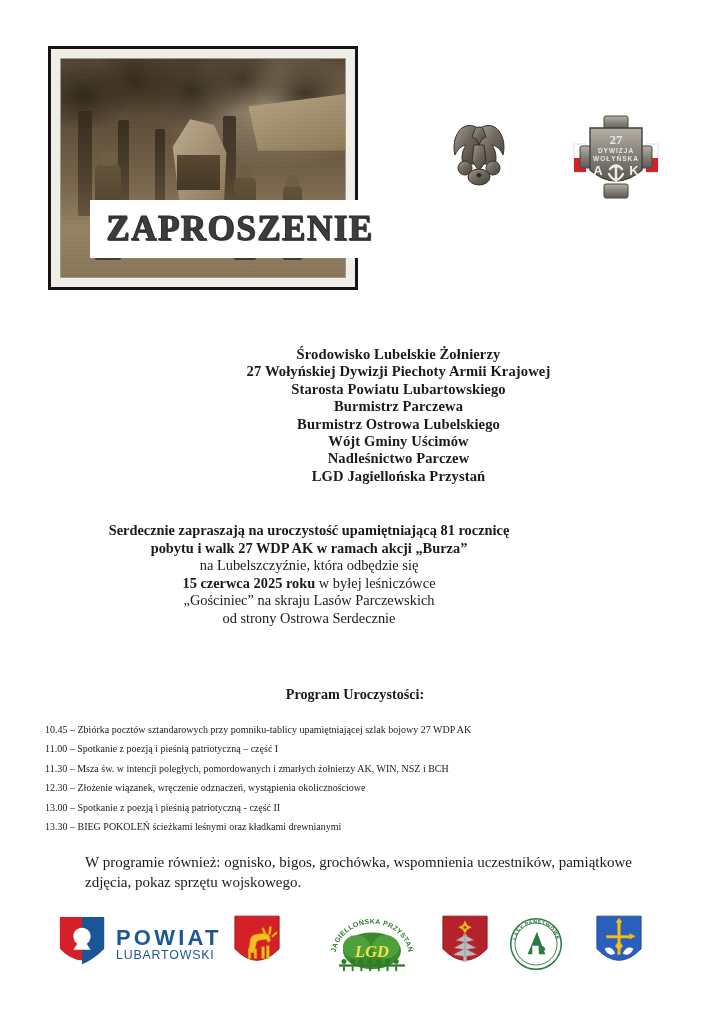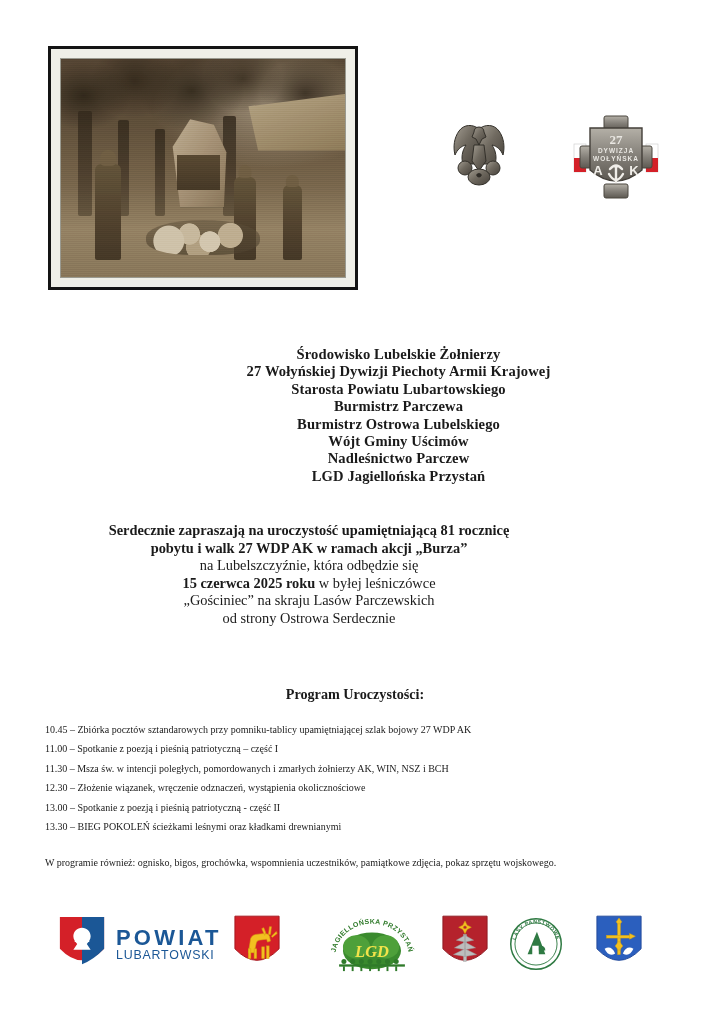--- a/index.html
+++ b/index.html
@@ -196,23 +196,24 @@
     margin-bottom: 17px;
     text-align: center;
   }
   .programme-row {
     font-size: 10px;
     line-height: 19.4px;
     white-space: nowrap;
   }
   #programme-note {
     margin-top: 17px;
-    font-size: 10px;
+    font-size: 15px;
     line-height: 19.4px;
     max-width: 615px;
+    margin-left: 40px;
   }
 
   
   #footer-logos {
     position: absolute;
     left: 45px; top: 906px;
     width: 625px; height: 76px;
   }
   .logo-slot {
     position: absolute;
@@ -260,20 +261,23 @@
       <div class="monument-plaque"></div>
       <div class="soldier" style="left:12%; width:9%;  height:44%;"></div>
       <div class="soldier" style="left:61%; width:7.5%;height:38%;"></div>
       <div class="soldier" style="left:78%; width:7%;  height:34%;"></div>
       <div class="flowers"></div>
       <div class="photo-sepia"></div>
       <div class="photo-grain"></div>
     </div>
   </div>
 
+  <div id="zaproszenie-banner">
+    <span id="zaproszenie-text">ZAPROSZENIE</span>
+  </div>
 
   <div id="eagle-badge">
     <svg viewBox="0 0 78 78" width="78" height="78" aria-hidden="true">
       <defs>
         <linearGradient id="metalA" x1="0" y1="0" x2="1" y2="1">
           <stop offset="0" stop-color="#a39d92"></stop>
           <stop offset=".45" stop-color="#706a60"></stop>
           <stop offset="1" stop-color="#46413a"></stop>
         </linearGradient>
       </defs>

